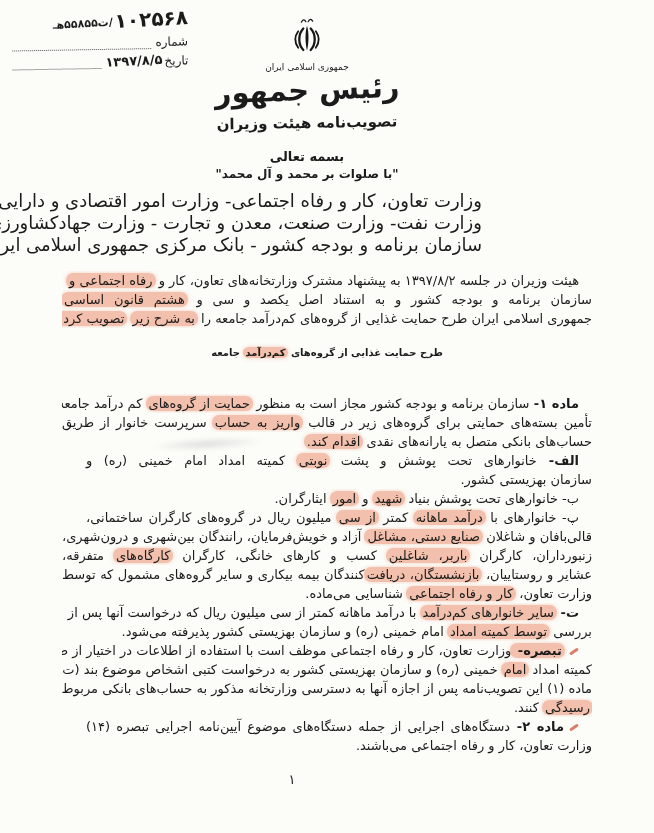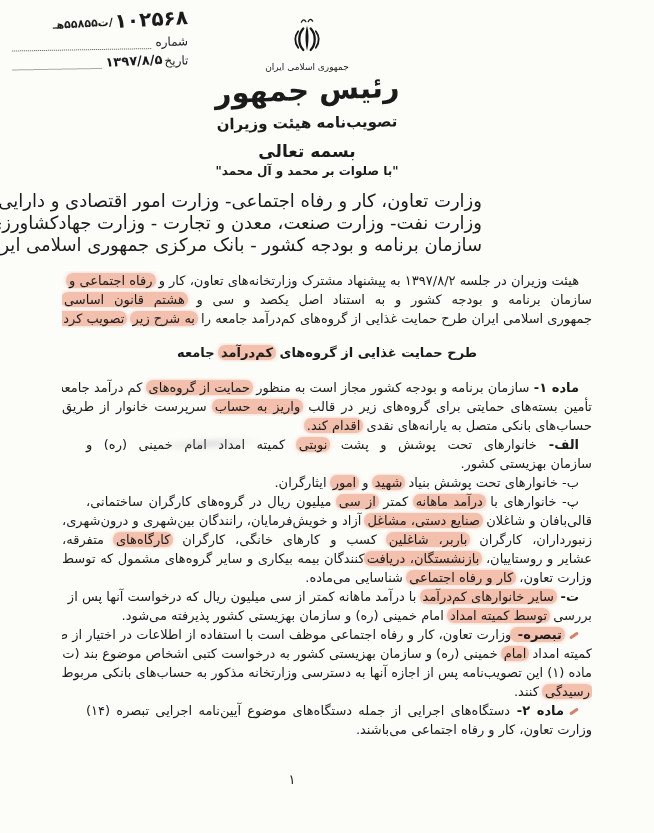--- a/index.html
+++ b/index.html
@@ -14,30 +14,30 @@
   .ref-line{display:flex;align-items:flex-end;direction:rtl;margin-top:4px;}
   .ref-label{font-size:12px;color:#222;flex:0 0 auto;}
   .dots{flex:1 1 auto;border-bottom:1.6px dotted #555;height:11px;margin:0 4px;}
   .hand-date{font-size:13px;white-space:nowrap;margin-right:2px;}
   
   .letterhead{position:absolute;left:212px;top:14px;width:190px;text-align:center;}
   .emblem{display:block;margin:0 auto;}
   .republic{font-size:9px;letter-spacing:.5px;margin-top:2px;}
   .president{font-size:29px;font-weight:bold;margin-top:1px;transform:rotate(-2deg);}
   .decree-type{font-size:15px;font-weight:bold;margin-top:7px;transform:rotate(-1deg);}
-  .basmala{font-size:17px;font-weight:bold;margin-top:9px;}
+  .basmala{font-size:13px;font-weight:bold;margin-top:17px;}
   .salutation{font-size:12px;font-weight:bold;margin-top:3px;}
   
   .addressees{position:absolute;right:172px;top:190px;direction:rtl;text-align:right;
               font-weight:normal;font-size:18px;line-height:22px;white-space:nowrap;}
   
   .doc-body{position:absolute;right:62px;top:271px;width:530px;direction:rtl;
             font-size:13px;line-height:19px;}
   .para{margin:0;}
-  .para.heading{margin:15px 0 16px;font-weight:bold;font-size:13px;}
+  .para.heading{margin:15px 0 32px;font-weight:bold;font-size:10px;}
   .line{height:19px;overflow:hidden;white-space:nowrap;
         text-align:justify;text-align-last:justify;}
   .line.start{text-align:right;text-align-last:right;}
   .line.center{text-align:center;text-align-last:center;}
   .line.indent{padding-right:13px;padding-left:24px;}
   .b{font-weight:bold;}
   .hl{background:rgba(233,128,88,.48);border-radius:7px;padding:0 3px;margin:0 -1px;
       box-shadow:0 0 4px rgba(233,128,88,.35);}
   .tick{display:inline-block;width:10px;height:3px;margin-left:5px;vertical-align:middle;
         background:rgba(205,80,48,.72);border-radius:2px;transform:rotate(-35deg);}

